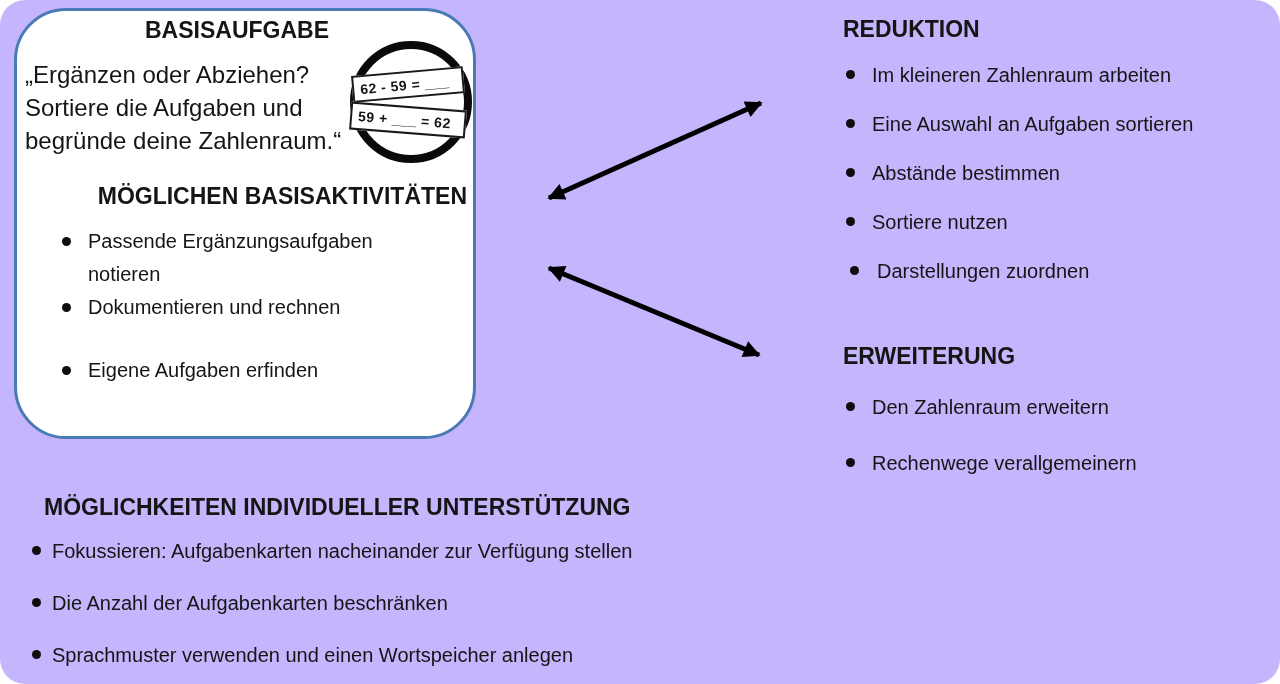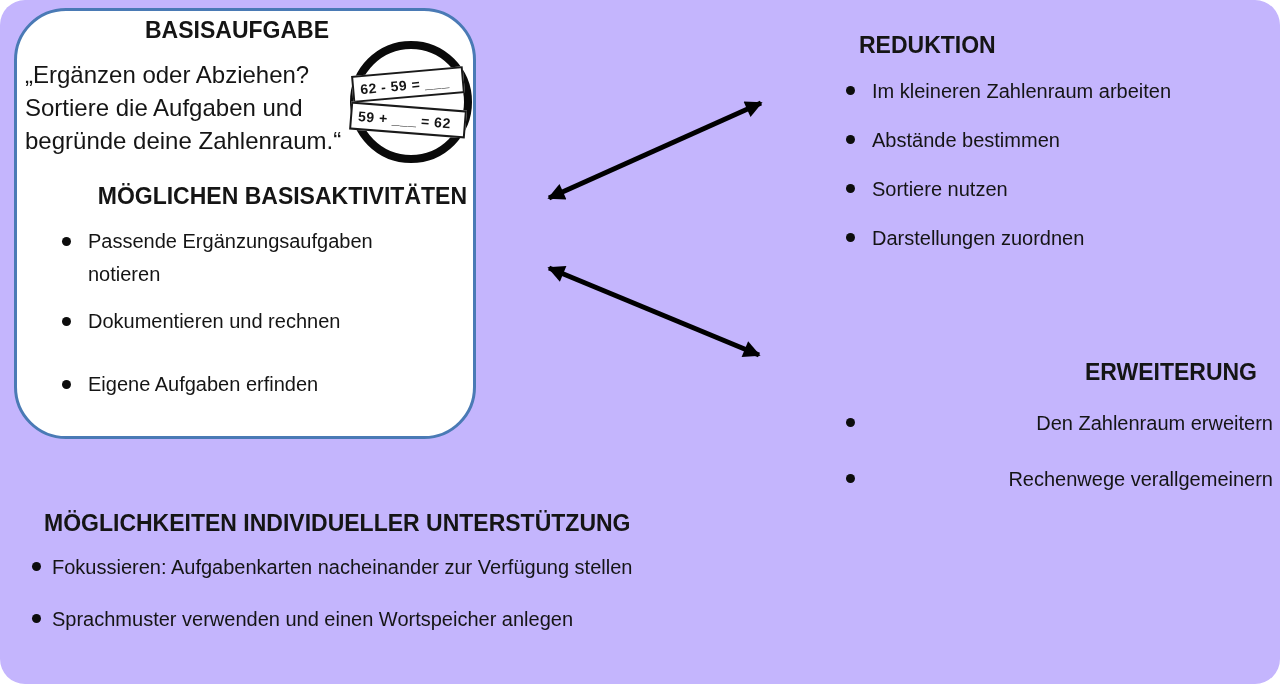--- a/index.html
+++ b/index.html
@@ -47,33 +47,33 @@
     position:relative; font-size:20px; line-height:30px; padding-left:29px;
   }
   .bullet-list li::before {
     content:""; position:absolute; left:3px; top:10px;
     width:9px; height:9px; border-radius:50%; background:#0d0d0d;
   }
 
   .box-activities { position:absolute; left:42px; top:214px; width:368px; }
   .box-activities li { line-height:33px; }
   .box-activities li::before { top:12px; }
-  .box-activities li:nth-child(1) { margin-bottom:14px; }
+  .box-activities li:nth-child(1) { }
   .box-activities li:nth-child(2) { margin-bottom:30px; }
 
   
-  .section-title { margin:16px; font-size:23px; font-weight:bold; line-height:30px; white-space:nowrap; }
+  .section-title { margin:0; font-size:23px; font-weight:bold; line-height:30px; white-space:nowrap; }
 
   .reduktion { position:absolute; left:843px; top:14px; width:430px; }
   .reduktion .bullet-list { margin-top:16px; }
   .reduktion li { margin-bottom:19px; white-space:nowrap; }
   .reduktion li:nth-child(5) { padding-left:34px; }
   .reduktion li:nth-child(5)::before { left:7px; }
 
-  .erweiterung { position:absolute; left:843px; top:343px; width:430px;text-align:right; }
+  .erweiterung { position:absolute; left:843px; top:343px; width:430px; }
   .erweiterung .section-title { line-height:26px; }
   .erweiterung .bullet-list { margin-top:23px; }
   .erweiterung li { margin-bottom:26px; white-space:nowrap; }
 
   
   .unterstuetzung { position:absolute; left:32px; top:494px; width:840px; }
   .unterstuetzung .section-title { margin-left:12px; line-height:26px; }
   .unterstuetzung .bullet-list { margin-top:16px; }
   .unterstuetzung li { margin-bottom:22px; padding-left:20px; white-space:nowrap; }
   .unterstuetzung li::before { left:0; }
@@ -105,38 +105,40 @@
       <li>Passende Ergänzungsaufgaben notieren</li>
       <li>Dokumentieren und rechnen</li>
       <li>Eigene Aufgaben erfinden</li>
     </ul>
   </div>
 
   <div class="reduktion">
     <h2 class="section-title">REDUKTION</h2>
     <ul class="bullet-list">
       <li>Im kleineren Zahlenraum arbeiten</li>
+      <li>Eine Auswahl an Aufgaben sortieren</li>
       <li>Abstände bestimmen</li>
       <li>Sortiere nutzen</li>
       <li>Darstellungen zuordnen</li>
     </ul>
   </div>
 
   <div class="erweiterung">
     <h2 class="section-title">ERWEITERUNG</h2>
     <ul class="bullet-list">
       <li>Den Zahlenraum erweitern</li>
       <li>Rechenwege verallgemeinern</li>
     </ul>
   </div>
 
   <div class="unterstuetzung">
     <h2 class="section-title">MÖGLICHKEITEN INDIVIDUELLER UNTERSTÜTZUNG</h2>
     <ul class="bullet-list">
       <li>Fokussieren: Aufgabenkarten nacheinander zur Verfügung stellen</li>
+      <li>Die Anzahl der Aufgabenkarten beschränken</li>
       <li>Sprachmuster verwenden und einen Wortspeicher anlegen</li>
     </ul>
   </div>
 
   <svg class="arrows" viewBox="0 0 1280 684" xmlns="http://www.w3.org/2000/svg">
     <defs>
       <marker id="ah" viewBox="0 0 10 10" refX="9" refY="5" markerWidth="21" markerHeight="17" markerUnits="userSpaceOnUse" orient="auto-start-reverse">
         <path d="M0,0 L10,5 L0,10 Z" fill="#000000"></path>
       </marker>
     </defs>

